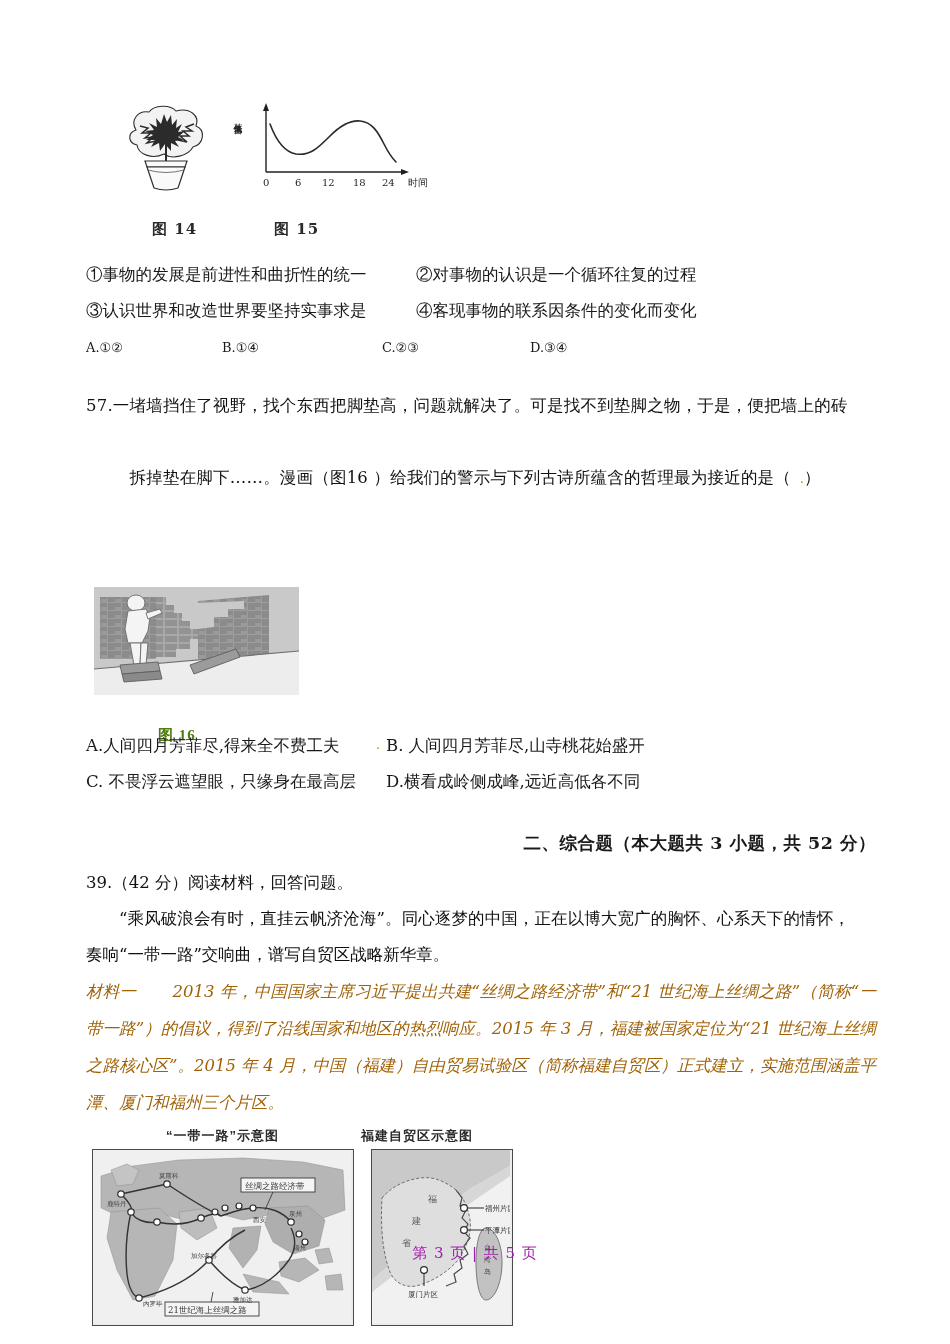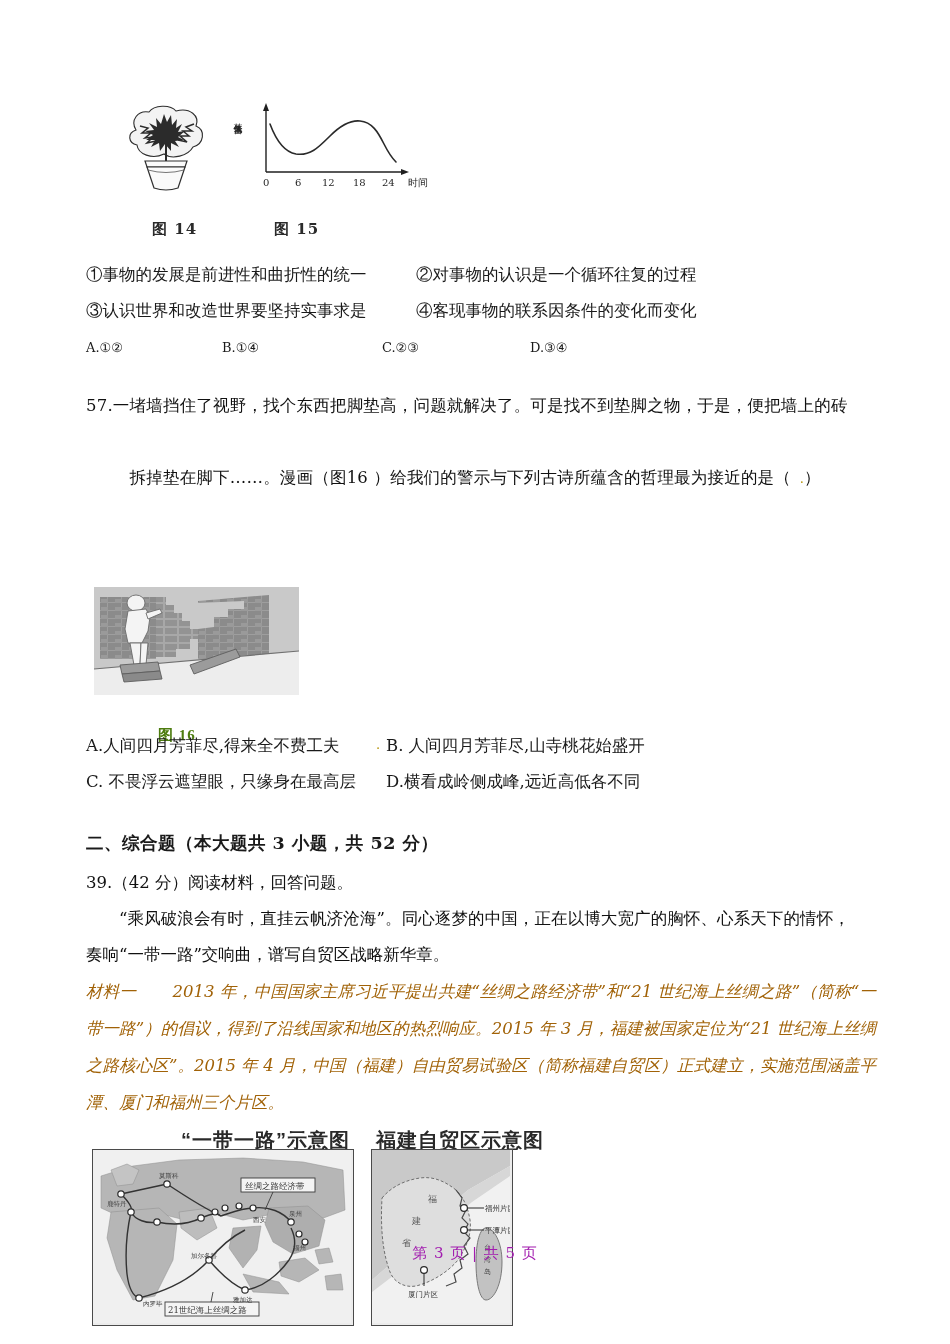--- a/index.html
+++ b/index.html
@@ -100,20 +100,21 @@
     color: #b8960f;
     font-size: 13px;
   }
 
   .sec-head {
     font-weight: bold;
     font-size: 17.5px;
     line-height: 40px;
     font-family: "DejaVu Serif", "Liberation Serif", serif;
     letter-spacing: 0.5px;
+    text-align: right;
   }
 
   
   .fig16-block {
     position: relative;
     height: 148px;
     margin-top: 54px;
   }
   .fig16-img {
     position: absolute;
@@ -139,25 +140,24 @@
   
   .maps-block {
     position: relative;
     height: 205px;
     margin-top: 6px;
   }
   .map-title {
     position: absolute;
     font-family: Liberation Sans, sans-serif;
     font-weight: bold;
-    font-size: 20px;
+    font-size: 13px;
     color: #2a2a2a;
     letter-spacing: 1px;
     white-space: nowrap;
-    margin-left: 15px;
   }
   .map-title-1 { left: 80px; top: 0; }
   .map-title-2 { left: 275px; top: 0; }
   .map-frame {
     position: absolute;
     border: 1.2px solid #4a4a4a;
     background: #ececec;
     overflow: hidden;
   }
   .map-1 { left: 6px; top: 22px; width: 260px; height: 175px; }

